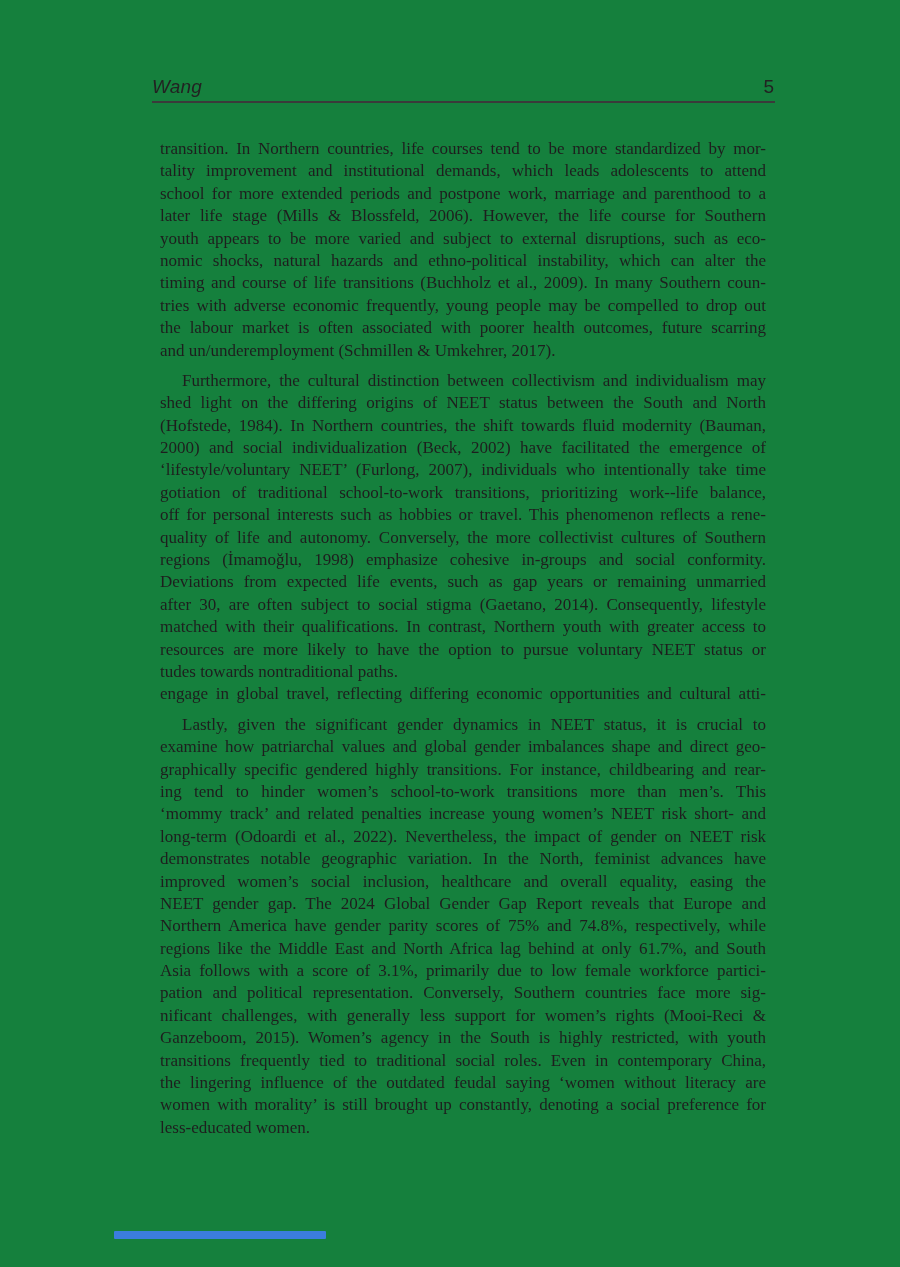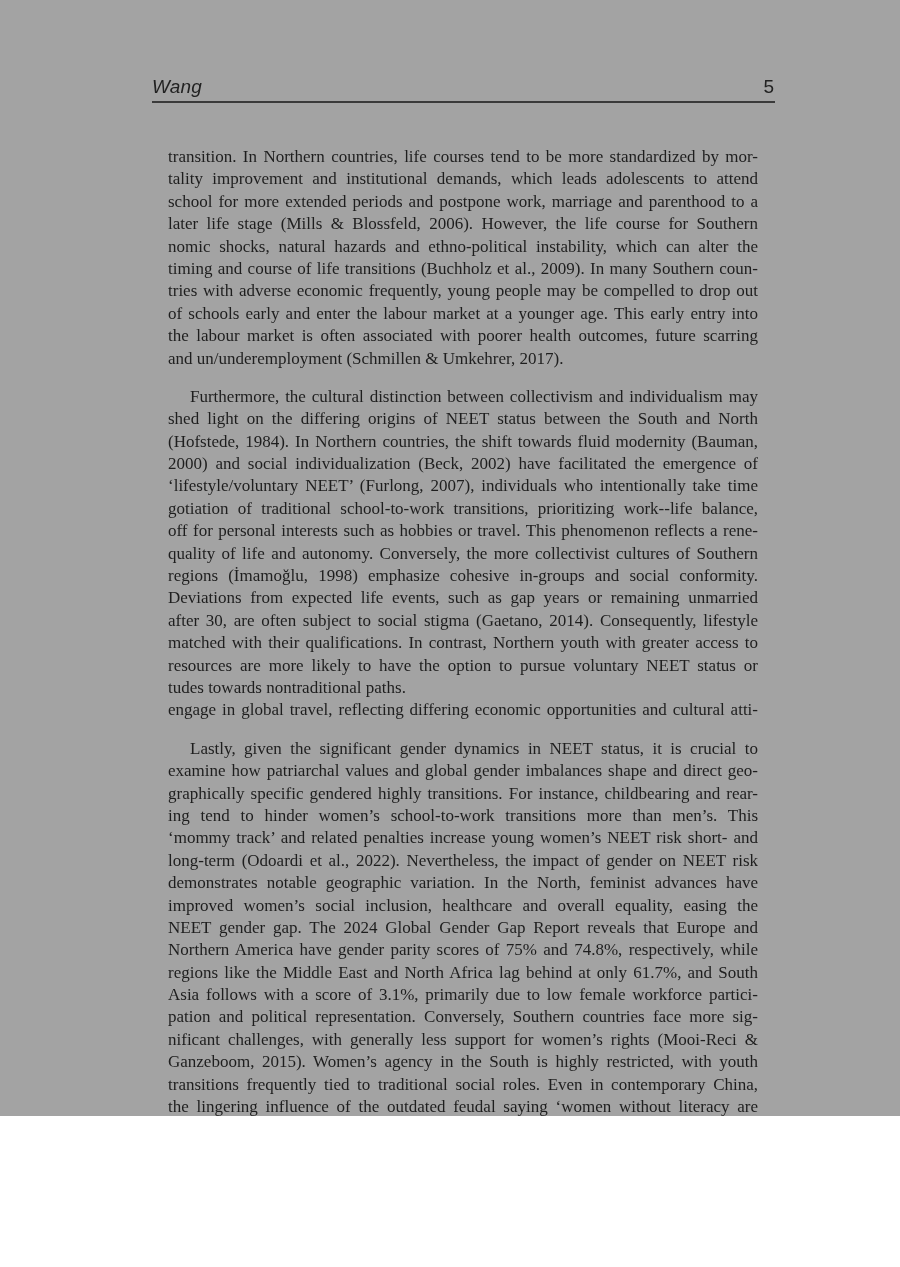--- a/index.html
+++ b/index.html
@@ -1,20 +1,20 @@
 <!DOCTYPE html>
 <html><head>
 <meta charset="utf-8">
 <style>
   html, body { margin: 0; padding: 0; background: #ffffff; }
   .page {
     position: relative;
     width: 900px;
-    height: 1116px;
-    background: #a3a3a3;
+    height: 1267px;
+    background: #15803d;
     overflow: hidden;
     font-family: "Liberation Serif", "DejaVu Serif", serif;
   }
   .running-head {
     position: absolute;
     left: 152px;
     top: 76px;
     width: 622px;
     display: flex;
     justify-content: space-between;
@@ -40,21 +40,21 @@
   }
   .article-body {
     position: absolute;
     left: 152px;
     top: 130px;
     width: 622px;
     font-size: 17px;
     line-height: 22.4px;
     color: #1e1e1e;
   }
-  .para { margin: 16px; padding: 0; }
+  .para { margin: 8px; padding: 0; }
   .line {
     text-align: justify;
     text-align-last: justify;
     height: 22.4px;
     overflow: hidden;
   }
   .line.final { text-align-last: left; }
   .line.indent { padding-left: 22px; }
   .scrollbar-thumb {
     position: absolute;
@@ -76,24 +76,24 @@
   </div>
 
   <div class="head-rule" style="border-top-color: rgb(58, 58, 58);"></div>
 
   <div class="article-body" style="color: rgb(30, 30, 30);">
       <div class="para">
         <div class="line">transition. In Northern countries, life courses tend to be more standardized by mor-</div>
         <div class="line">tality improvement and institutional demands, which leads adolescents to attend</div>
         <div class="line">school for more extended periods and postpone work, marriage and parenthood to a</div>
         <div class="line">later life stage (Mills &amp; Blossfeld, 2006). However, the life course for Southern</div>
+        <div class="line">youth appears to be more varied and subject to external disruptions, such as eco-</div>
         <div class="line">nomic shocks, natural hazards and ethno-political instability, which can alter the</div>
         <div class="line">timing and course of life transitions (Buchholz et al., 2009). In many Southern coun-</div>
         <div class="line">tries with adverse economic frequently, young people may be compelled to drop out</div>
-        <div class="line">of schools early and enter the labour market at a younger age. This early entry into</div>
         <div class="line">the labour market is often associated with poorer health outcomes, future scarring</div>
         <div class="line final">and un/underemployment (Schmillen &amp; Umkehrer, 2017).</div>
       </div>
       <div class="para">
         <div class="line indent">Furthermore, the cultural distinction between collectivism and individualism may</div>
         <div class="line">shed light on the differing origins of NEET status between the South and North</div>
         <div class="line">(Hofstede, 1984). In Northern countries, the shift towards fluid modernity (Bauman,</div>
         <div class="line">2000) and social individualization (Beck, 2002) have facilitated the emergence of</div>
         <div class="line">‘lifestyle/voluntary NEET’ (Furlong, 2007), individuals who intentionally take time</div>
         <div class="line">gotiation of traditional school-to-work transitions, prioritizing work--life balance,</div>

